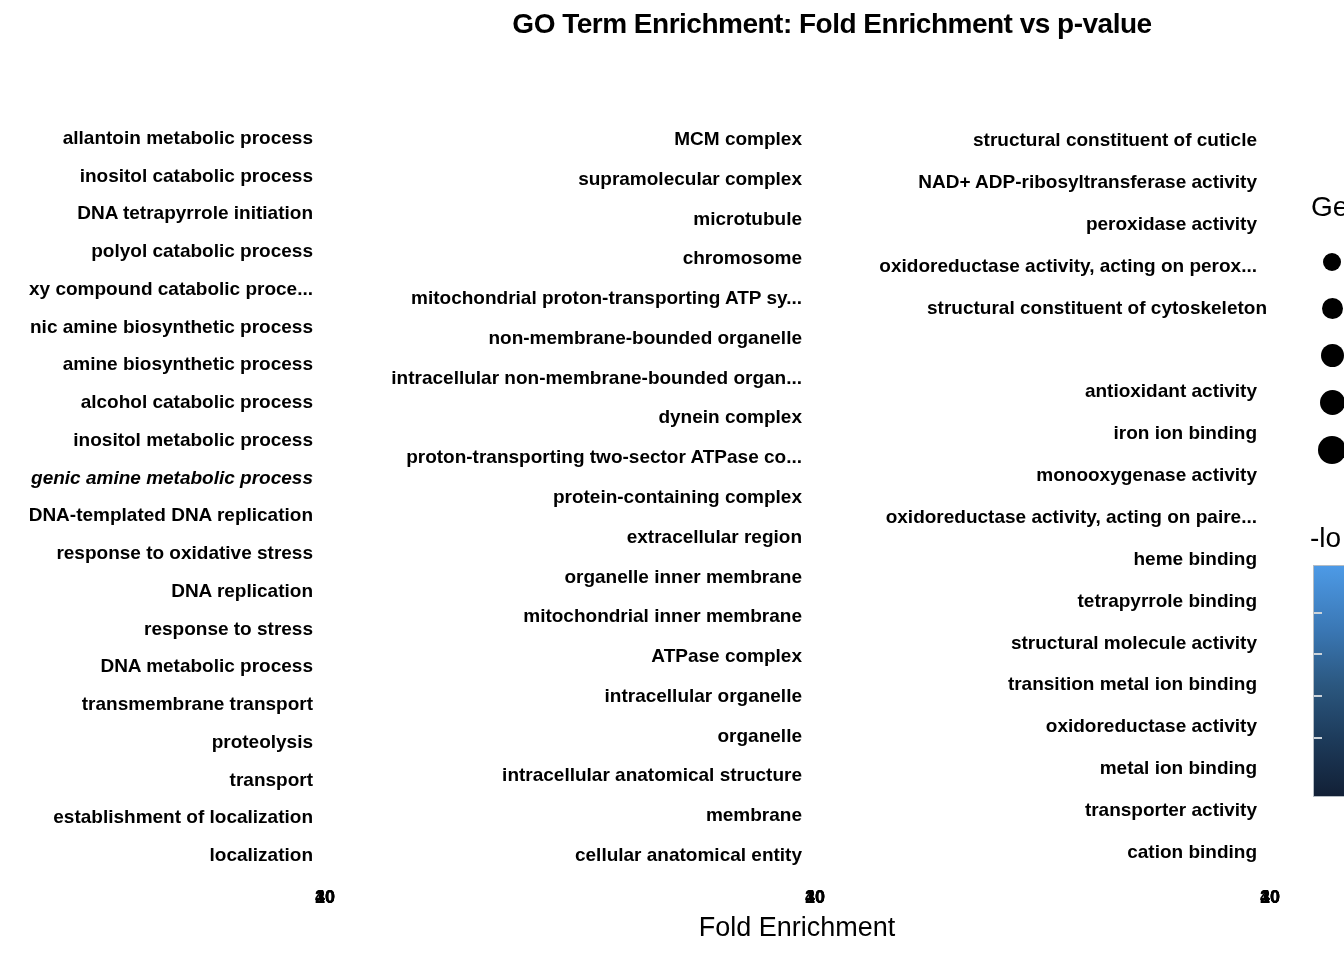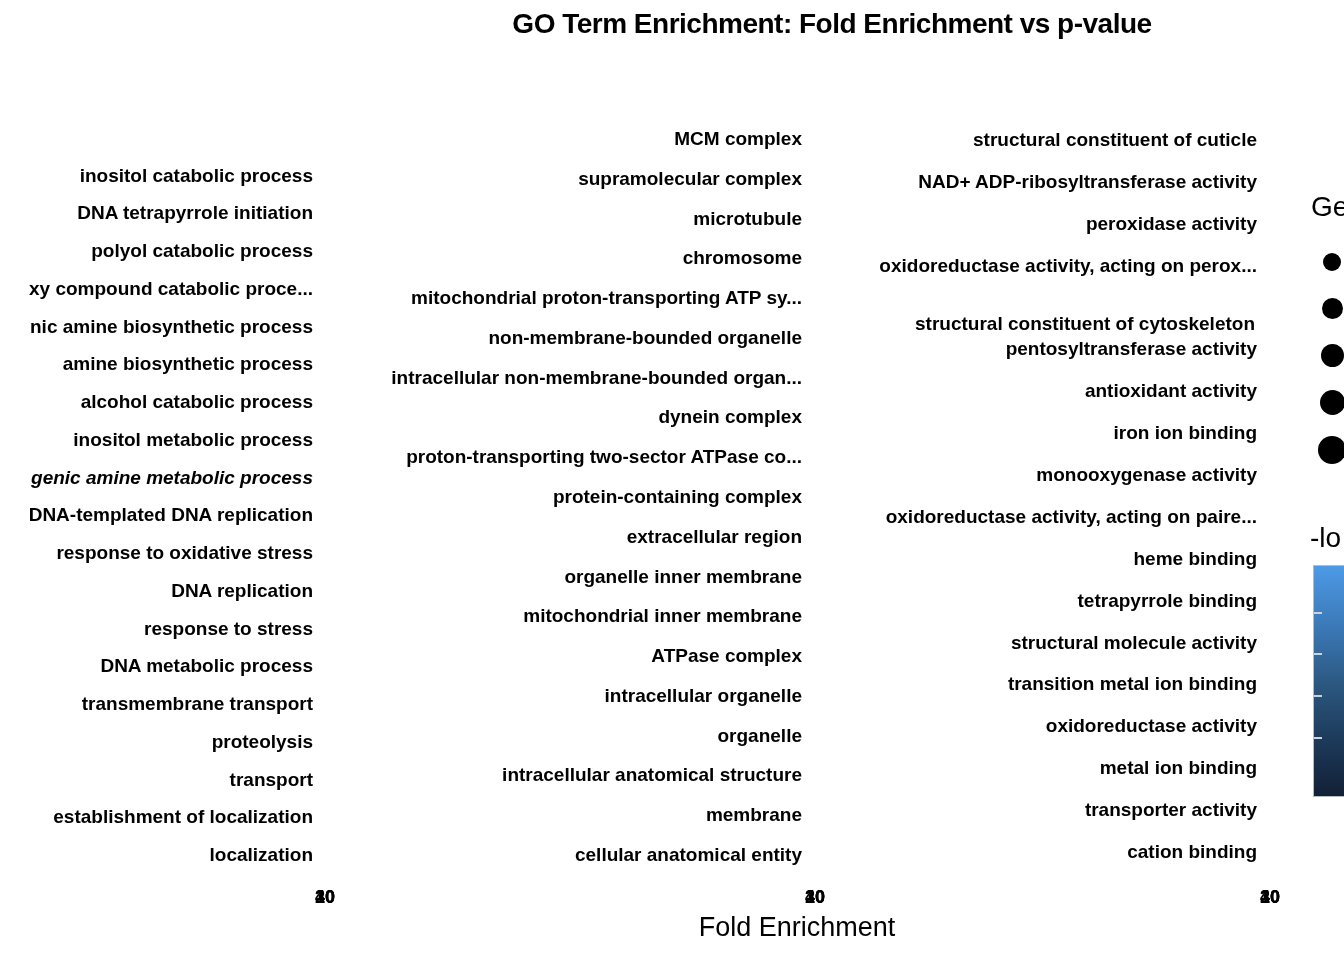--- a/index.html
+++ b/index.html
@@ -88,20 +88,21 @@
 
   <div class="legend-title" style="left:1310px; top:522px;">-lo</div>
 
   <div class="colorbar" style="background: linear-gradient(to bottom, #4d9ae6 0%, #3a77b4 28%, #2b577f 52%, #1d3b5b 75%, #122036 100%);">
     <div class="colorbar-tick" style="top:46px;"></div>
     <div class="colorbar-tick" style="top:87px;"></div>
     <div class="colorbar-tick" style="top:129px;"></div>
     <div class="colorbar-tick" style="top:171px;"></div>
   </div>
 
+<div class="term-label" style="right: 1031px; top: 126px;">allantoin metabolic process</div>
     <div class="term-label" style="right: 1031px; top: 164px;">inositol catabolic process</div>
     <div class="term-label" style="right: 1031px; top: 201px;">DNA tetrapyrrole initiation</div>
     <div class="term-label" style="right: 1031px; top: 239px;">polyol catabolic process</div>
     <div class="term-label" style="right: 1031px; top: 277px;">xy compound catabolic proce...</div>
     <div class="term-label" style="right: 1031px; top: 315px;">nic amine biosynthetic process</div>
     <div class="term-label" style="right: 1031px; top: 352px;">amine biosynthetic process</div>
     <div class="term-label" style="right: 1031px; top: 390px;">alcohol catabolic process</div>
     <div class="term-label" style="right: 1031px; top: 428px;">inositol metabolic process</div>
     <div class="term-label" style="right: 1031px; top: 466px; font-style: italic;">genic amine metabolic process</div>
     <div class="term-label" style="right: 1031px; top: 503px;">DNA-templated DNA replication</div>
@@ -138,22 +139,21 @@
     <div class="term-label" style="right: 542px; top: 803px;">membrane</div>
     <div class="term-label" style="right: 542px; top: 843px;">cellular anatomical entity</div>
     <div class="x-tick" style="left: 815px; top: 887px;">10</div>
     <div class="x-tick" style="left: 815px; top: 887px;">20</div>
     <div class="x-tick" style="left: 815px; top: 887px;">30</div>
     <div class="x-tick" style="left: 815px; top: 887px;">40</div>
     <div class="term-label" style="right: 87px; top: 128px;">structural constituent of cuticle</div>
     <div class="term-label" style="right: 87px; top: 170px;">NAD+ ADP-ribosyltransferase activity</div>
     <div class="term-label" style="right: 87px; top: 212px;">peroxidase activity</div>
     <div class="term-label" style="right: 87px; top: 254px;">oxidoreductase activity, acting on perox...</div>
-    <div class="term-label" style="right: 89px; top: 296px; margin-top: 16px;">structural constituent of cytoskeleton</div>
-    <div class="term-label" style="right: 87px; top: 337px;">pentosyltransferase activity</div>
+    <div class="term-label" style="right: 77px; top: 296px;">structural constituent of cytoskeleton</div>
     <div class="term-label" style="right: 87px; top: 379px;">antioxidant activity</div>
     <div class="term-label" style="right: 87px; top: 421px;">iron ion binding</div>
     <div class="term-label" style="right: 87px; top: 463px;">monooxygenase activity</div>
     <div class="term-label" style="right: 87px; top: 505px;">oxidoreductase activity, acting on paire...</div>
     <div class="term-label" style="right: 87px; top: 547px;">heme binding</div>
     <div class="term-label" style="right: 87px; top: 589px;">tetrapyrrole binding</div>
     <div class="term-label" style="right: 87px; top: 631px;">structural molecule activity</div>
     <div class="term-label" style="right: 87px; top: 672px;">transition metal ion binding</div>
     <div class="term-label" style="right: 87px; top: 714px;">oxidoreductase activity</div>
     <div class="term-label" style="right: 87px; top: 756px;">metal ion binding</div>

